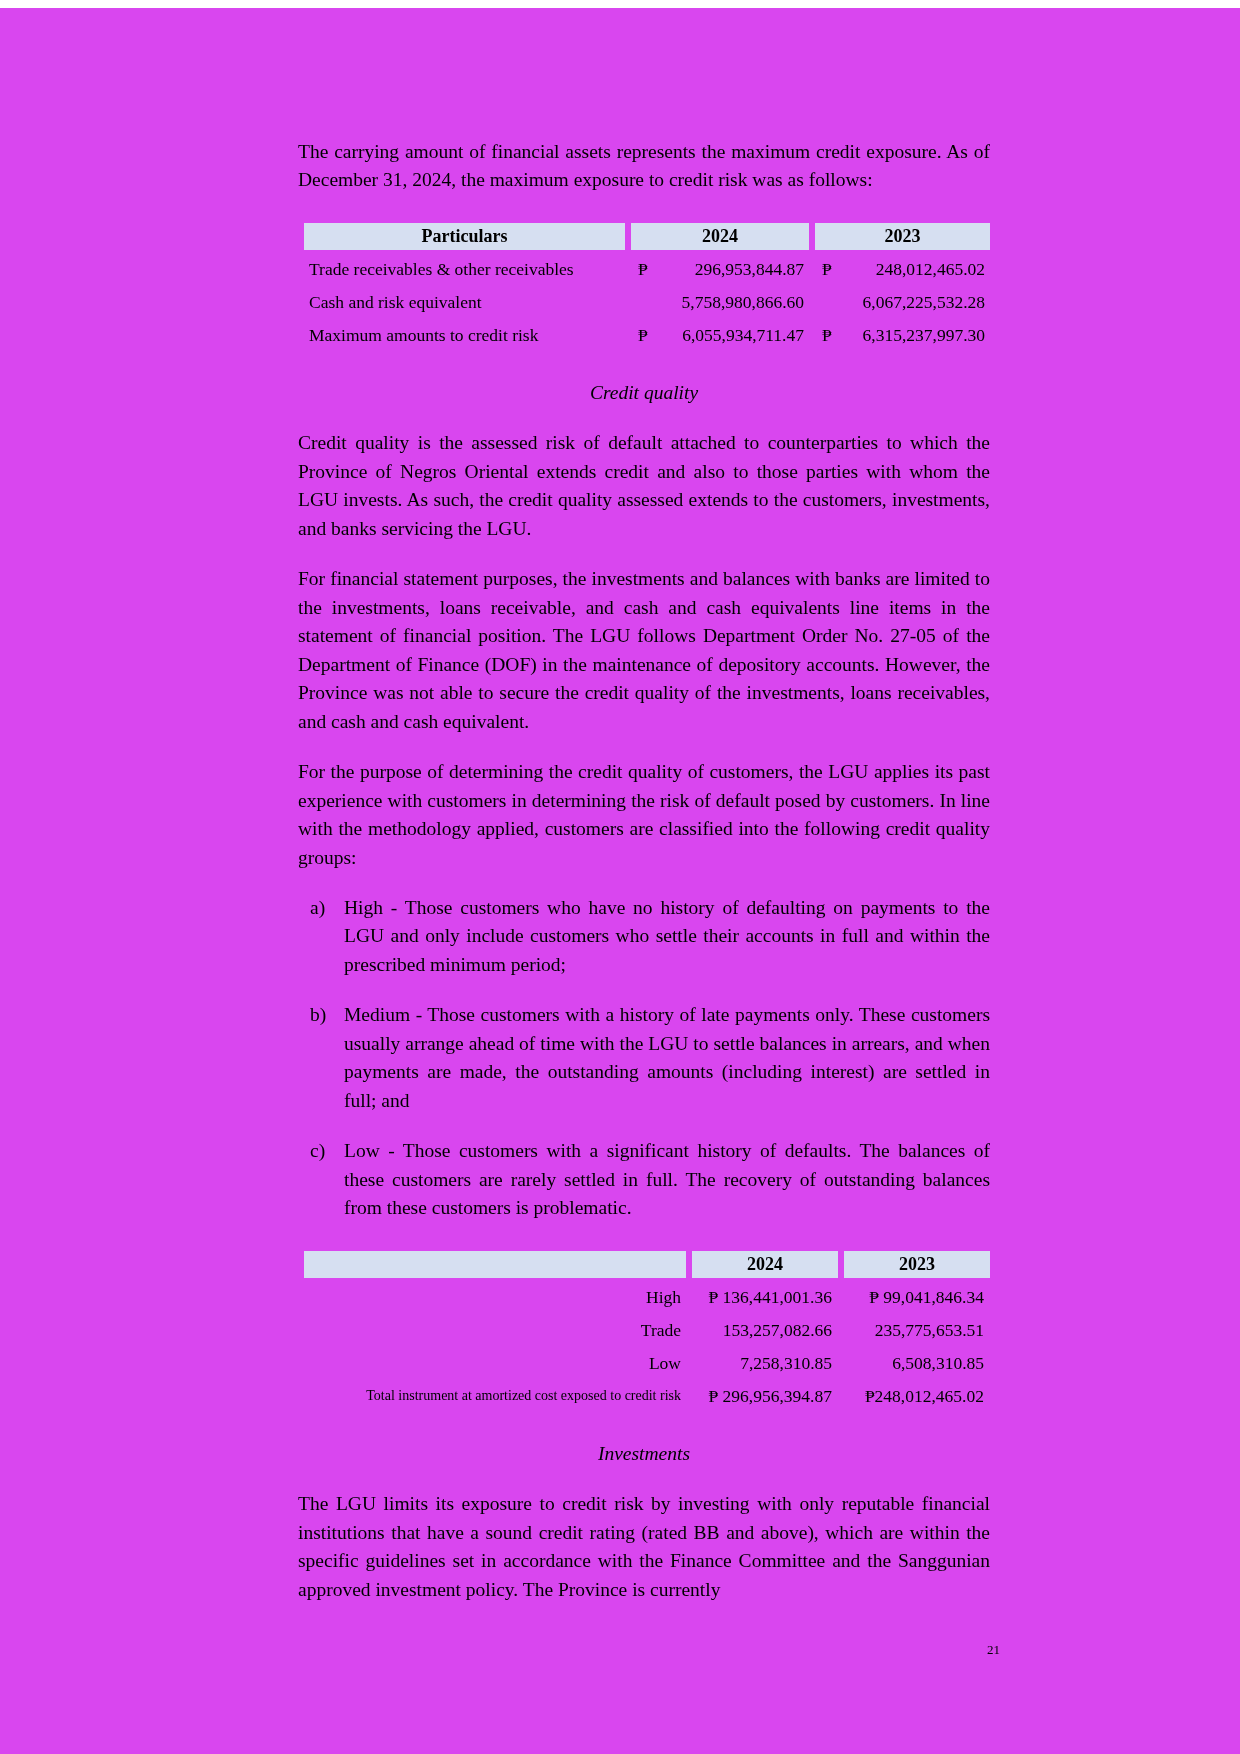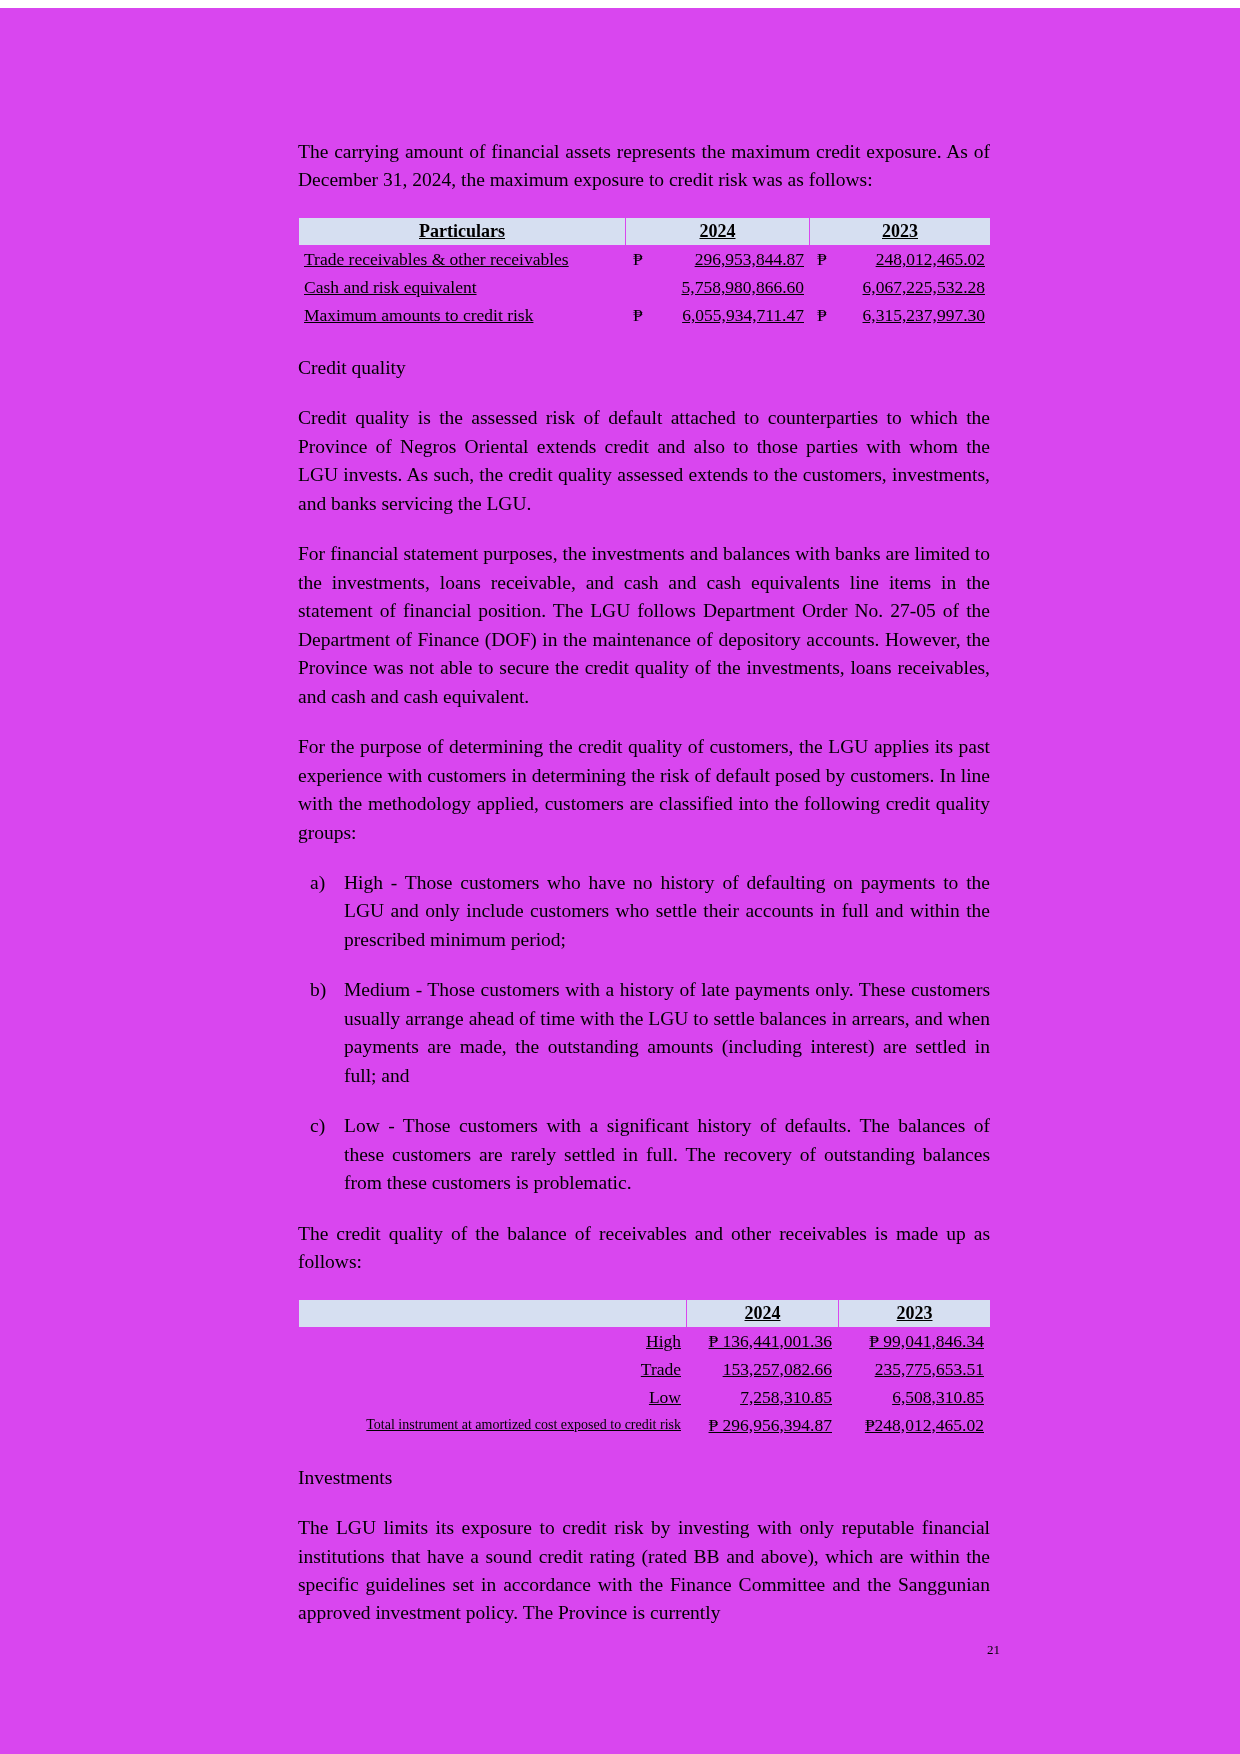--- a/index.html
+++ b/index.html
@@ -26,39 +26,39 @@
     width: 692px;
   }
   p.body-text {
     font-size: 19.5px;
     line-height: 1.46;
     text-align: justify;
     margin: 0 0 22px 0;
   }
   .section-heading {
     font-size: 19.5px;
+    font-style: italic;
     line-height: 1.46;
     margin: 0 0 22px 0;
-    text-align: left;
+    text-align: center;
   }
   
   table.fin {
     border-collapse: collapse;
     width: 692px;
     table-layout: fixed;
     margin: 0 0 24px 0;
     font-size: 17.5px;
   }
   table.fin td, table.fin th {
-    border: 1px solid #d946ef;
+    border: 6px solid #d946ef;
     padding: 1px 5px;
     vertical-align: middle;
     height: 25px;
     font-weight: normal;
-    text-decoration: underline;
   }
   table.fin thead th {
     background: #d6dff1;
     text-align: center;
     font-weight: bold;
     font-size: 18px;
   }
   .cell-label { text-align: left; }
   .cell-num {
     text-align: right;
@@ -177,21 +177,20 @@
         <span class="marker">a)</span><span>High - Those customers who have no history of defaulting on payments to the LGU and only include customers who settle their accounts in full and within the prescribed minimum period;</span>
       </li>
       <li>
         <span class="marker">b)</span><span>Medium - Those customers with a history of late payments only. These customers usually arrange ahead of time with the LGU to settle balances in arrears, and when payments are made, the outstanding amounts (including interest) are settled in full; and</span>
       </li>
       <li>
         <span class="marker">c)</span><span>Low - Those customers with a significant history of defaults. The balances of these customers are rarely settled in full. The recovery of outstanding balances from these customers is problematic.</span>
       </li>
     </ol>
 
-    <p class="body-text">The credit quality of the balance of receivables and other receivables is made up as follows:</p>
 
     <table class="fin t2">
       <colgroup>
           <col class="c1">
           <col class="c2">
           <col class="c3">
         </colgroup>
       <thead>
         <tr>
           <th></th>

